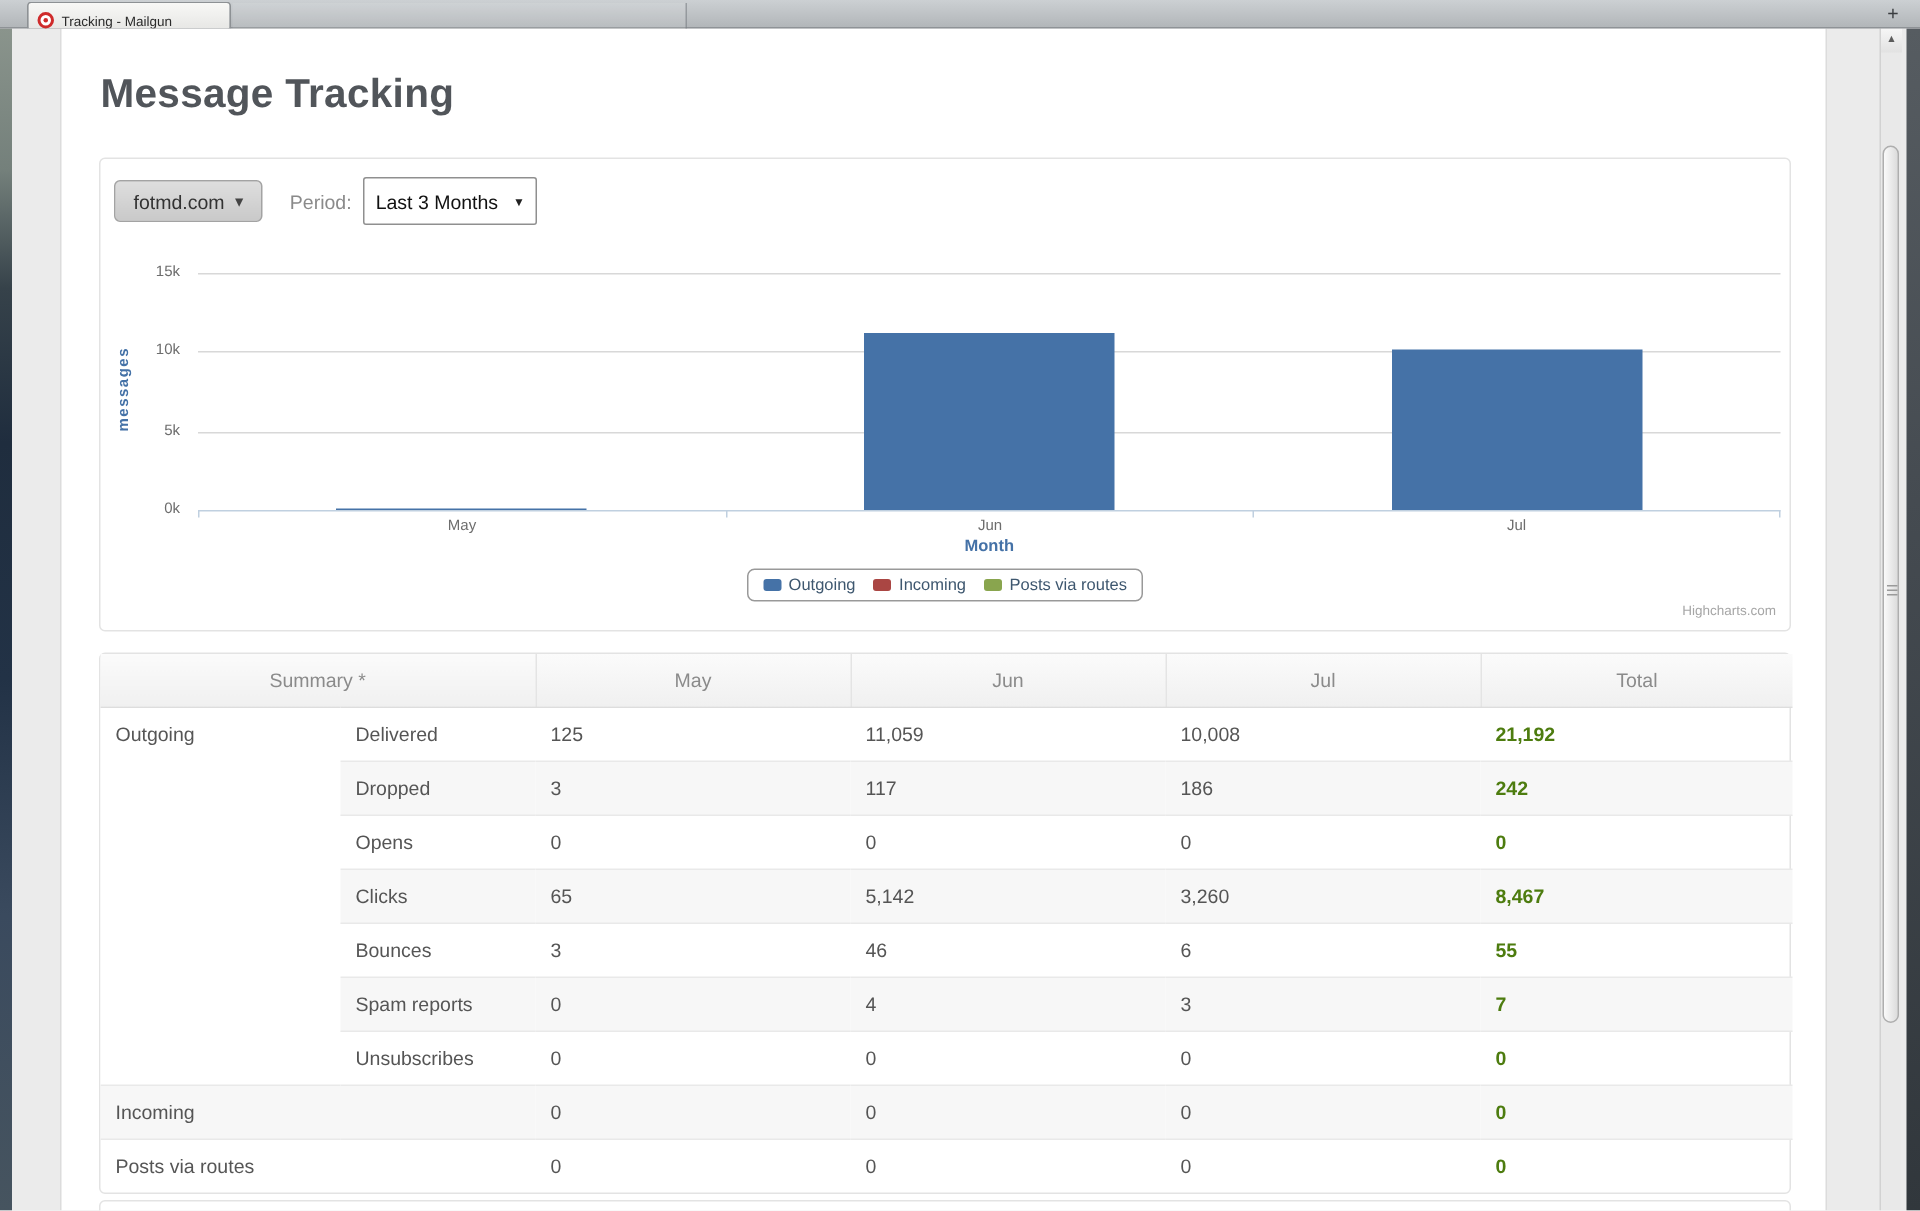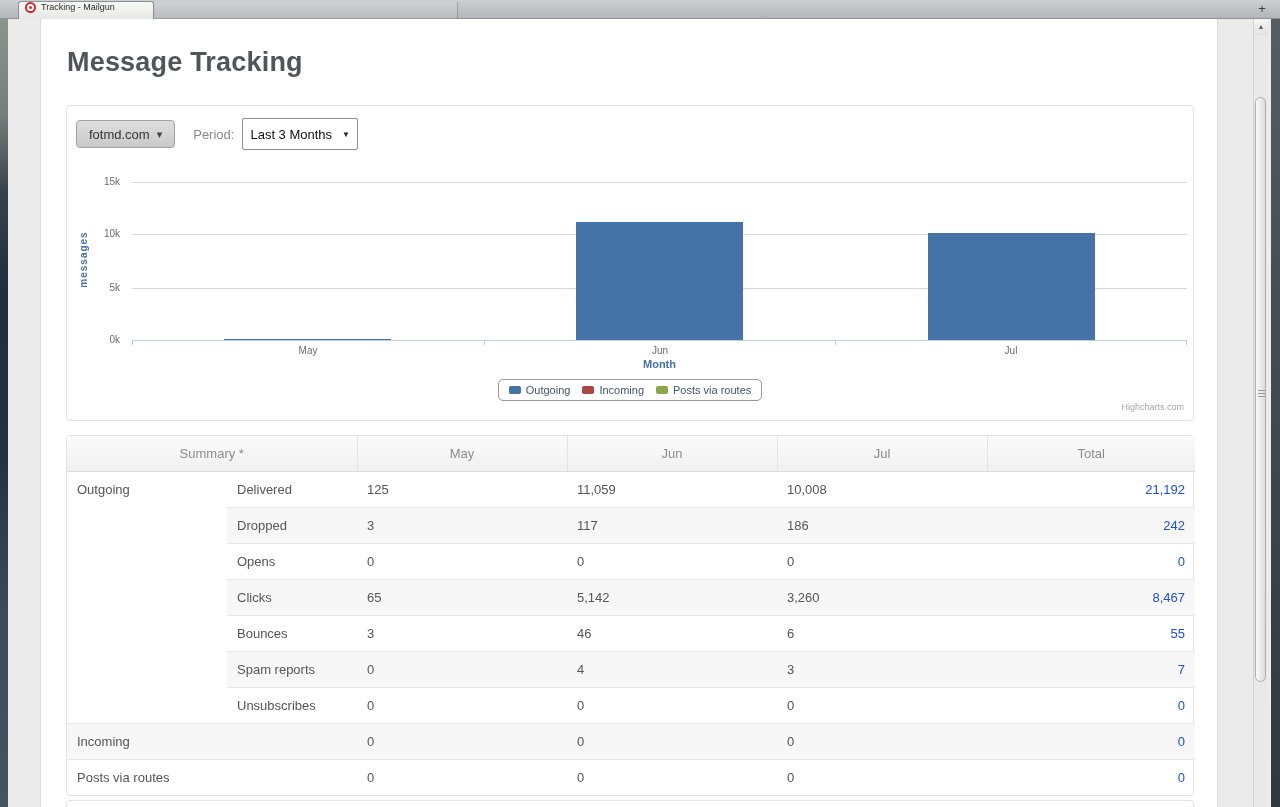--- a/index.html
+++ b/index.html
@@ -7,21 +7,21 @@
   body { font-family:"Liberation Sans", sans-serif; background:#ebebeb; }
   .screen { position:absolute; top:0; left:0; width:1280px; height:807px; background:#ebebeb; overflow:hidden; }
 
   
   .tab-strip { position:absolute; top:0; left:0; width:1280px; height:19px;
     background:linear-gradient(#ccd0d3,#b2b6b9); border-bottom:1px solid #8e9296; z-index:50; }
   .tab-ghost { position:absolute; top:2px; left:155px; width:303px; height:17px;
     background:rgba(255,255,255,0.10); border-right:1px solid rgba(110,115,120,0.55); }
   .tab-active { position:absolute; top:1px; left:18px; width:136px; height:18px;
     background:linear-gradient(#f8f8f6,#e7e7e5); border:1px solid #8d9194; border-bottom:none;
-    border-radius:3px 3px 0 0; display:flex; align-items:flex-start; padding:0 6px; gap:5px; }
+    border-radius:3px 3px 0 0; display:flex; align-items:flex-end; padding:0 6px; gap:5px; }
   .favicon { width:11px; height:11px; border-radius:50%; border:2px solid #cf2b2b; position:relative; background:#fff; flex:0 0 auto; }
   .favicon::after { content:""; position:absolute; left:2px; top:2px; width:3px; height:3px; border-radius:50%; background:#cf2b2b; }
   .tab-title { font-size:9px; color:#2b2b2b; white-space:nowrap; overflow:hidden; }
   .new-tab { position:absolute; top:1px; right:10px; width:16px; height:16px; font-size:13px;
     color:#3a3d40; text-align:center; line-height:16px; cursor:default; }
 
   
   .left-strip { position:absolute; top:19px; left:0; width:8px; height:788px;
     background:linear-gradient(#8a948c 0%, #74807b 12%, #36424a 22%, #1f2d3e 35%, #223246 55%, #3a4a5e 75%, #46545f 100%); }
   .right-strip { position:absolute; top:19px; right:0; width:9px; height:788px;
@@ -79,21 +79,21 @@
 
   
   table { width:1128px; border-collapse:collapse; font-size:13px; }
   thead th { background:linear-gradient(#fbfbfb,#f0f0f0); color:#8b8b8b; font-weight:normal;
     text-align:center; padding:10px 10px; border-bottom:1px solid #ddd; border-right:1px solid #e4e4e4; }
   thead th:last-child { border-right:none; }
   tbody td { padding:10px 10px; color:#555; border-top:1px solid #e9e9e9; }
   tbody tr:first-child td { border-top:none; }
   tbody tr:nth-child(even) { background:#f7f7f7; }
   td.cat { vertical-align:top; background:#fff; color:#555; }
-  td.total { font-weight:normal; color:#1d4ed8;text-align:right; }
+  td.total { font-weight:bold; color:#4d7c0f; }
 </style>
 </head>
 <body>
 
 <div class="screen">
 
   <div class="tab-strip">
     <div class="tab-ghost"></div>
     <div class="tab-active">
       <span class="favicon"></span>

